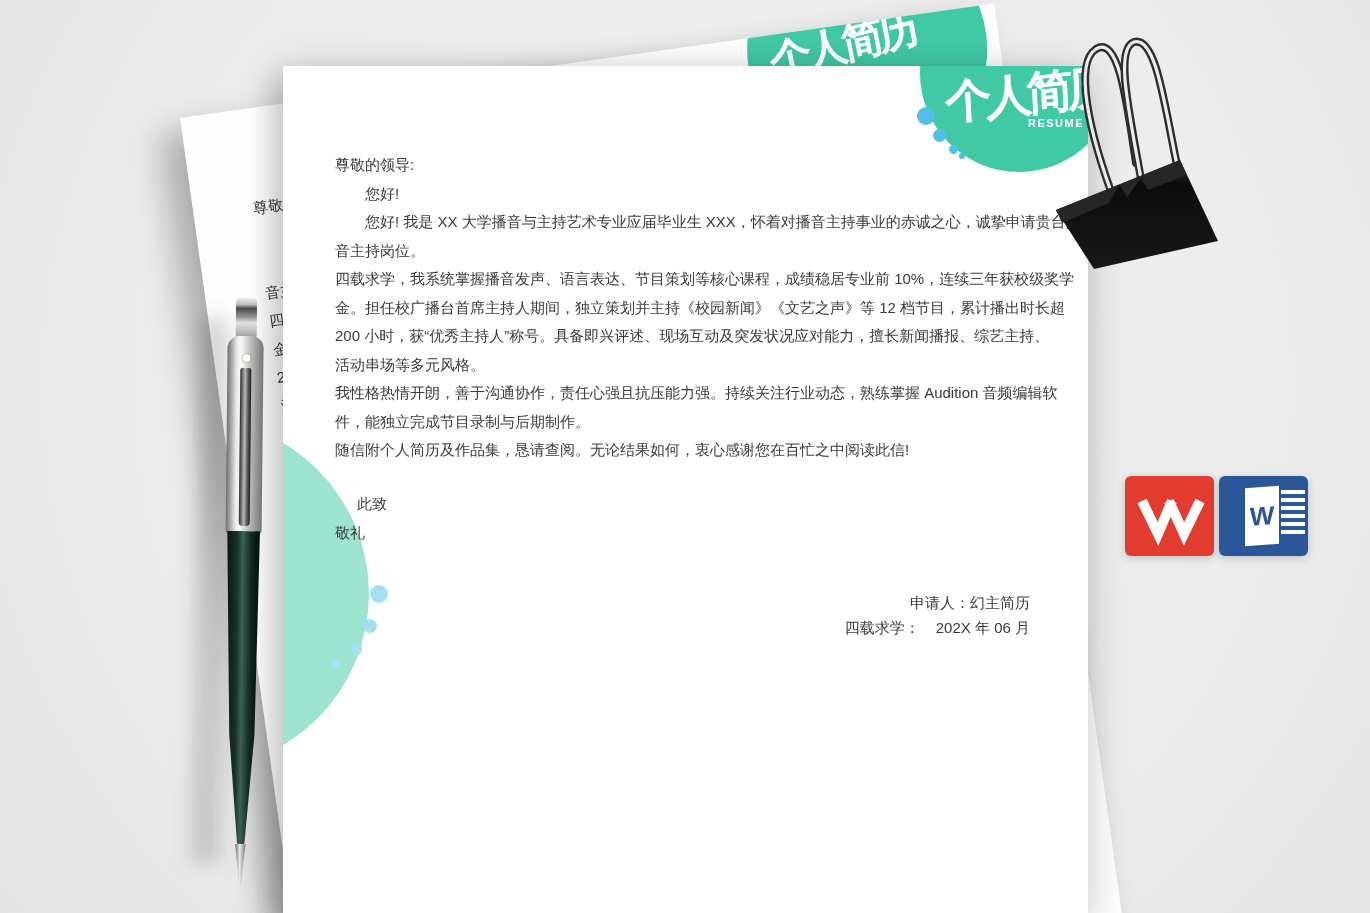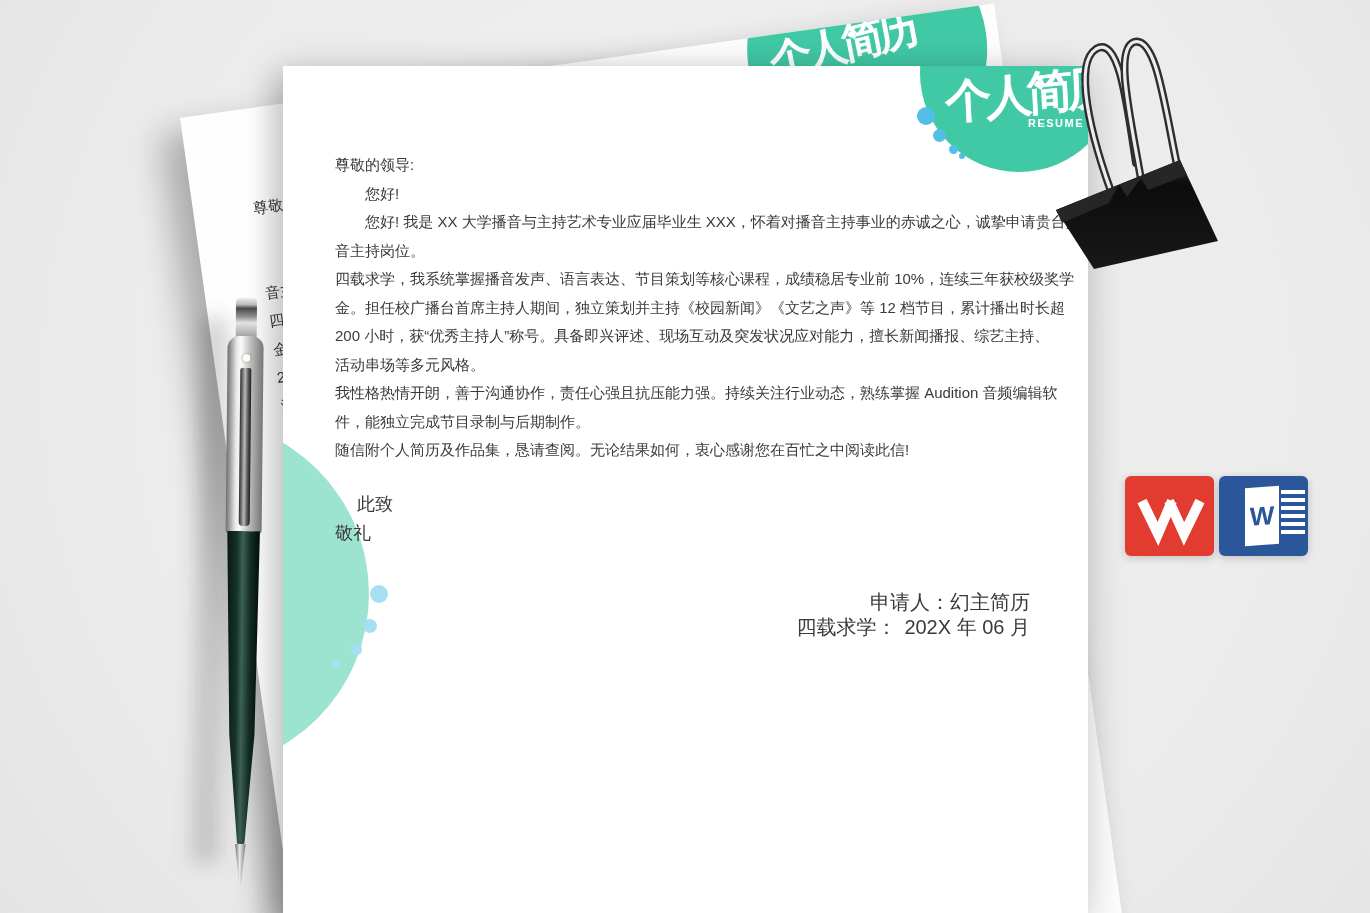--- a/index.html
+++ b/index.html
@@ -57,27 +57,27 @@
   .p1{left:87px;top:519px;width:18px;height:18px;}
   .p2{left:80px;top:553px;width:14px;height:14px;}
   .p3{left:68px;top:578px;width:11px;height:11px;}
   .p4{left:49px;top:594px;width:8px;height:8px;}
   
   .letter{position:absolute;font-size:15px;line-height:28.5px;}
   .front-letter{left:52px;top:85px;width:706px;}
   .back-letter{left:60px;top:86px;width:706px;}
   .letter-line{white-space:nowrap;}
   .letter-line.indent{padding-left:30px;}
-  .closing{position:absolute;left:52px;top:424px;font-size:18px;line-height:28.5px;}
+  .closing{position:absolute;left:52px;top:424px;font-size:15px;line-height:28.5px;}
   .closing .salute{padding-left:22px;}
   .signature{
     position:absolute;right:58px;top:524px;text-align:right;
-    font-size:20px;line-height:25px;white-space:nowrap;
-  }
-  .signature .date-val{margin-left:8px;}
+    font-size:15px;line-height:25px;white-space:nowrap;
+  }
+  .signature .date-val{margin-left:16px;}
   
   .pen-shadow{
     position:absolute;left:196px;top:318px;width:28px;height:545px;
     background:rgba(40,40,40,0.20);filter:blur(10px);
     transform:rotate(1deg);z-index:3;
   }
   .pen{position:absolute;left:220px;top:296px;width:46px;height:592px;transform:rotate(0.6deg);z-index:4;}
   .pen-clicker{
     position:absolute;left:13px;top:2px;width:21px;height:40px;
     background:linear-gradient(180deg,#ededed 0%,#bdbdbd 16%,#4a4a4a 26%,#8d8d8d 46%,#e3e3e3 62%,#9c9c9c 100%);

